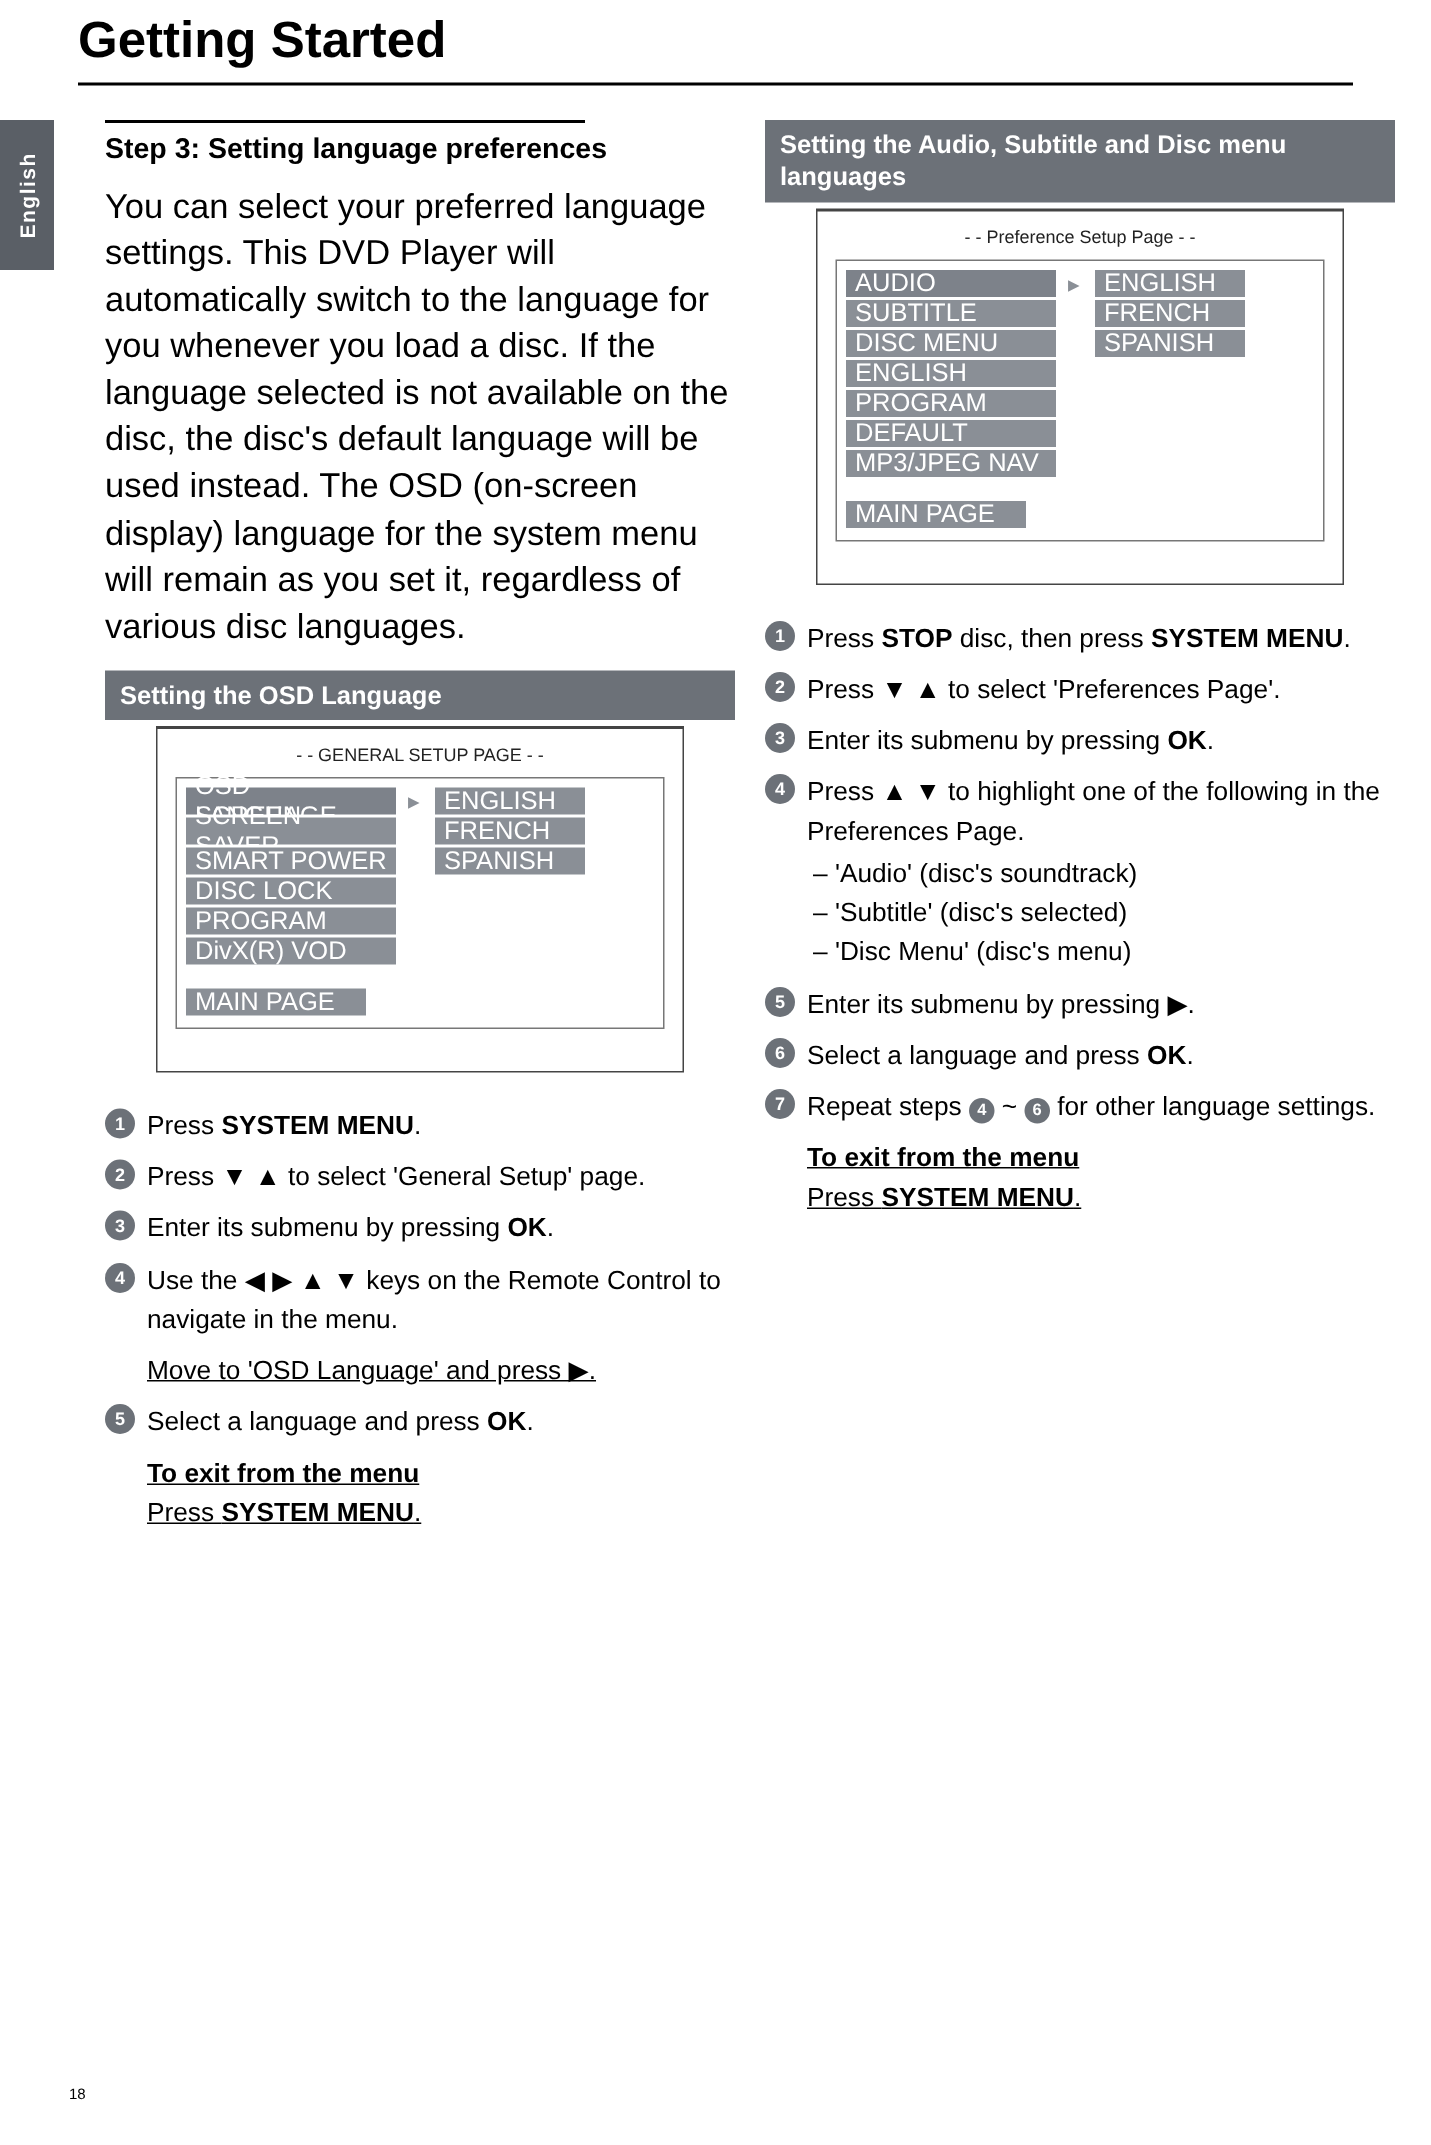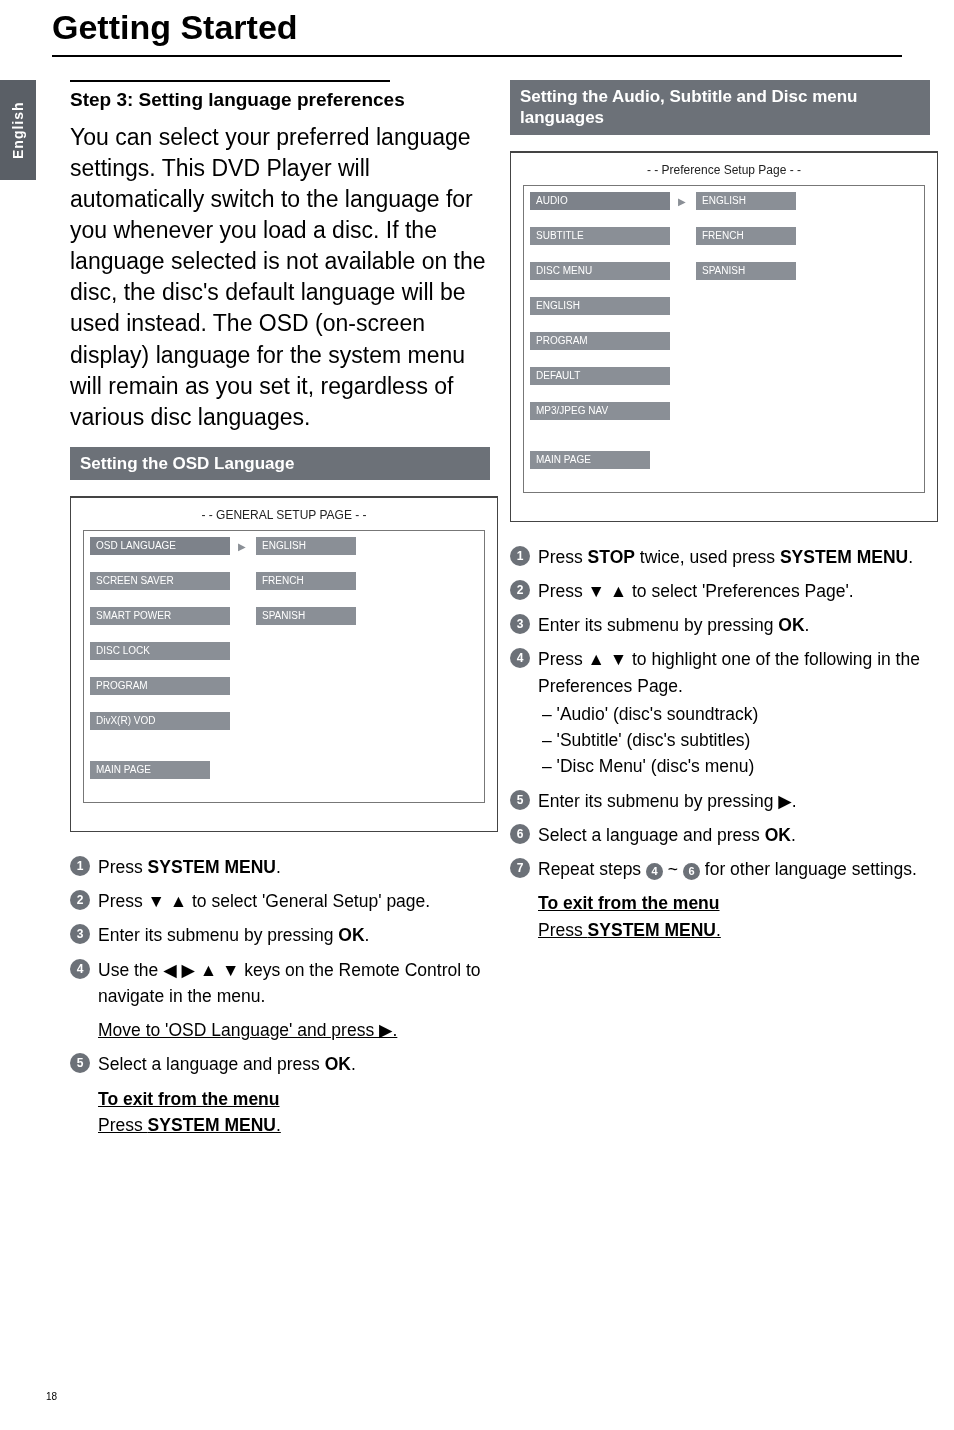--- a/index.html
+++ b/index.html
@@ -70,26 +70,26 @@
     line-height: 1.35;
     margin-bottom: 14px;
   }
 
   .gbar {
     background: #6c7178;
     color: #fff;
     padding: 6px 10px;
     font-size: 17px;
     font-weight: bold;
-    margin-bottom: 16px;
+    margin-bottom: 4px;
     line-height: 1.25;
   }
 
   .ui-box {
-    width: 428px;
+    width: 352px;
     border: 1px solid #444;
     border-top-width: 2px;
     margin: 0 auto 22px;
     padding: 8px 12px 28px;
     background: #fff;
     font-size: 12px;
   }
   .ui-head {
     text-align: center;
     font-size: 12px;
@@ -101,25 +101,25 @@
     padding: 6px;
     display: flex;
     gap: 8px;
     width: 100%;
   }
   .ui-col { display: flex; flex-direction: column; gap: 0; }
   .pill {
     background: #8a8f96;
     color: #fff;
     padding: 2px 6px;
-    font-size: 10px;
+    font-size: 17px;
     height: 18px;
     display: flex;
     align-items: center;
-    margin-bottom: 17px;
+    margin-bottom: 2px;
     width: 140px;
   }
   .pill.sel { background: #7d828a; }
   .pill.small { width: 100px; }
   .ui-arrow { width: 10px; display:flex; align-items:flex-start; padding-top:4px; color:#8a8f96; font-size:10px;}
   .mainpage {
     margin-top: 14px;
     width: 120px;
   }
 
@@ -244,40 +244,40 @@
         <div class="pill small">FRENCH</div>
         <div class="pill small">SPANISH</div>
       </div>
     </div>
   </div>
 
   <div class="steps">
     <div class="step-item">
       <span class="numcirc">1</span>
       <span class="step-text">
-        <span>Press </span><span class="bold">STOP</span><span> twice, used press </span><span class="bold">SYSTEM MENU</span><span>.</span>
+        <span>Press </span><span class="bold">STOP</span><span> disc, then press </span><span class="bold">SYSTEM MENU</span><span>.</span>
       </span>
     </div>
     <div class="step-item">
       <span class="numcirc">2</span>
       <span class="step-text">Press ▼ ▲ to select 'Preferences Page'.</span>
     </div>
     <div class="step-item">
       <span class="numcirc">3</span>
       <span class="step-text">
         <span>Enter its submenu by pressing </span><span class="bold">OK</span><span>.</span>
       </span>
     </div>
     <div class="step-item">
       <span class="numcirc">4</span>
       <span class="step-text">
         <span>Press ▲ ▼ to highlight one of the following in the Preferences Page.</span>
         <ul>
           <li>–  'Audio' (disc's soundtrack)</li>
-          <li>–  'Subtitle' (disc's subtitles)</li>
+          <li>–  'Subtitle' (disc's selected)</li>
           <li>–  'Disc Menu' (disc's menu)</li>
         </ul>
       </span>
     </div>
     <div class="step-item">
       <span class="numcirc">5</span>
       <span class="step-text">Enter its submenu by pressing ▶.</span>
     </div>
     <div class="step-item">
       <span class="numcirc">6</span>

